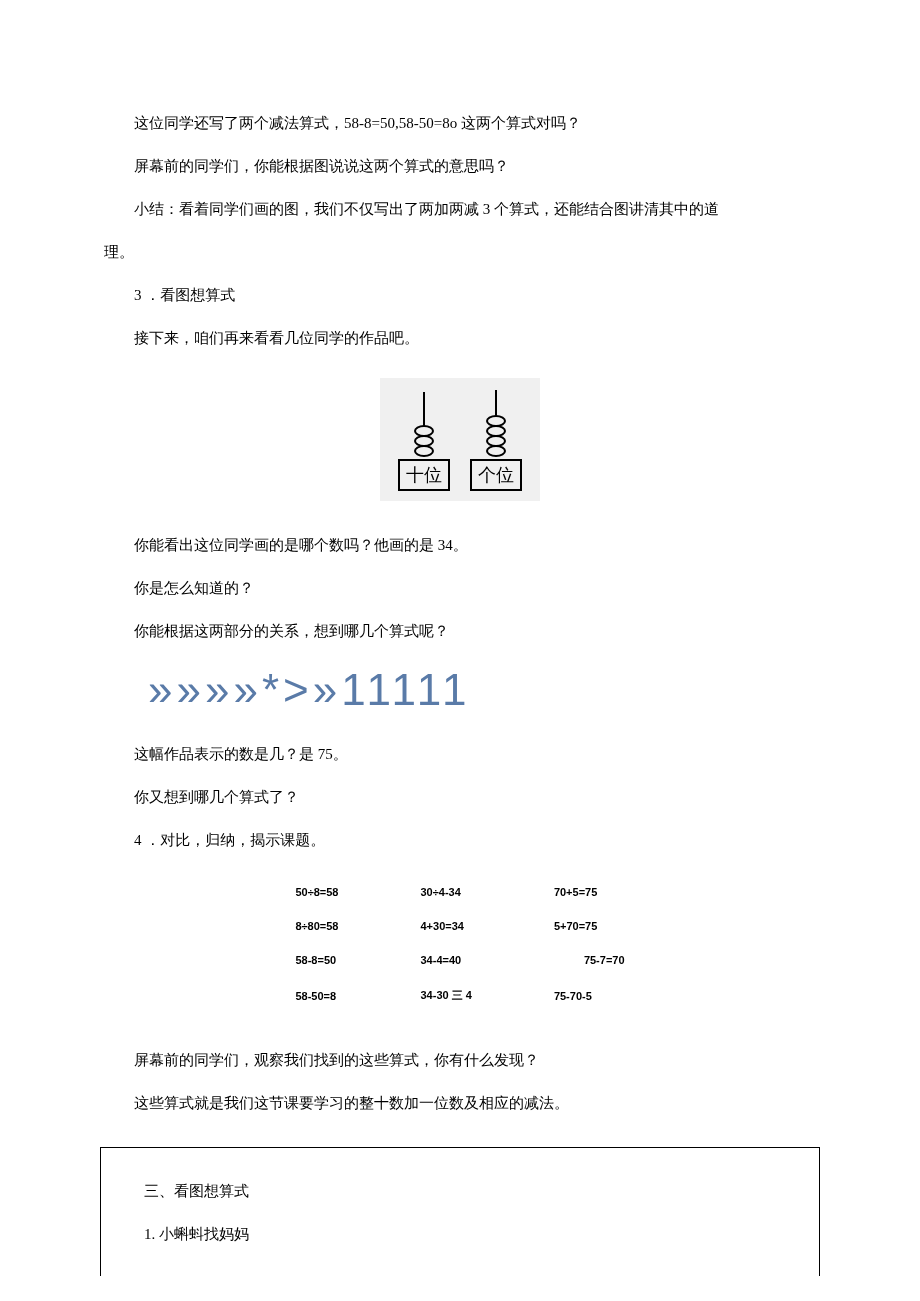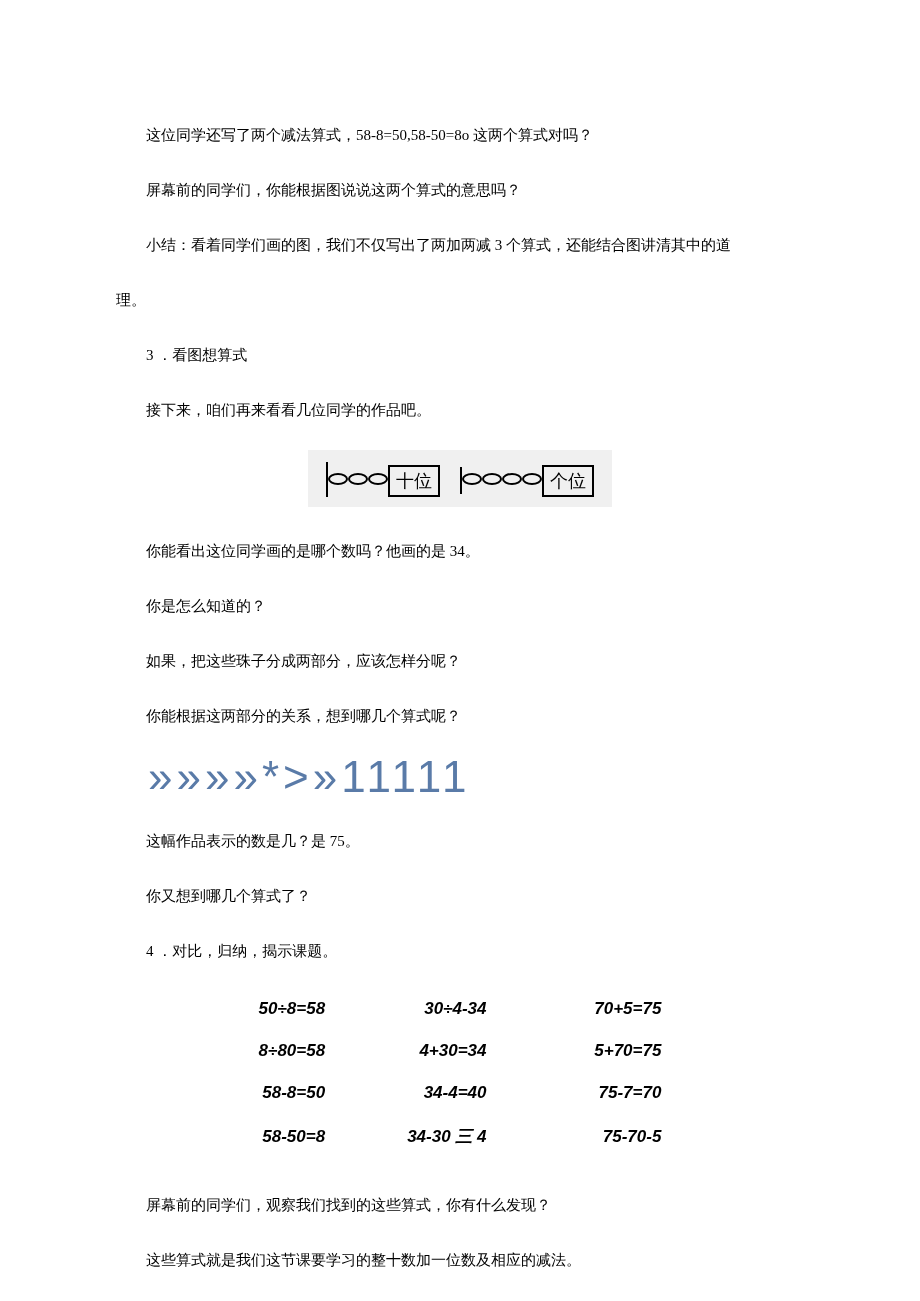--- a/index.html
+++ b/index.html
@@ -11,40 +11,41 @@
     width: 920px;
   }
   .page {
     padding: 100px 100px 60px 100px;
     box-sizing: border-box;
   }
   .para {
     font-size: 15px;
     line-height: 2.6;
     text-indent: 2em;
-    margin: 16px;
+    margin: 4px;
   }
   .no-indent {
     text-indent: 0;
   }
   .abacus-wrap {
     display: flex;
     justify-content: center;
     margin: 20px 0 25px 0;
   }
   .abacus {
     background: #f0f0f0;
     padding: 12px 18px 10px 18px;
     display: flex;
     gap: 20px;
     align-items: flex-end;
     position: relative;
   }
   .rod {
     display: flex;
+    flex-direction: column;
     align-items: center;
     text-align: right;
   }
   .stick {
     width: 2px;
     height: 35px;
     background: #000;
   }
   .bead {
     width: 16px;
@@ -69,25 +70,24 @@
     letter-spacing: 4px;
     margin: 14px 0 20px 48px;
     font-family: Arial, sans-serif;
   }
   .eqtable {
     margin: 14px auto 26px auto;
   }
   .eqtable td {
     font-family: Arial, "SimHei", sans-serif;
     font-weight: bold;
-    font-size: 17px;
+    font-size: 11px;
     padding: 10px 40px;
-    text-align: right;
+    text-align: left;
     white-space: nowrap;
-    font-style: italic;
   }
   .footer-box {
     border: 1px solid #000;
     border-bottom: none;
     margin: 24px 0 0 0;
     padding: 20px 24px 18px 24px;
   }
   .footer-box .para {
     font-family: "SimSun","宋体",serif;
   }
@@ -119,21 +119,20 @@
         <div class="bead"></div>
         <div class="bead"></div>
         <div class="bead"></div>
         <div class="base-box">个位</div>
       </div>
     </div>
   </div>
 
   <p class="para">你能看出这位同学画的是哪个数吗？他画的是 34。</p>
   <p class="para">你是怎么知道的？</p>
-  <p class="para">如果，把这些珠子分成两部分，应该怎样分呢？</p>
   <p class="para">你能根据这两部分的关系，想到哪几个算式呢？</p>
 
   <div class="big-art">»»»»*&gt;»11111</div>
 
   <p class="para">这幅作品表示的数是几？是 75。</p>
   <p class="para">你又想到哪几个算式了？</p>
   <p class="para">4  ．对比，归纳，揭示课题。</p>
 
   <table class="eqtable">
     <tbody>

